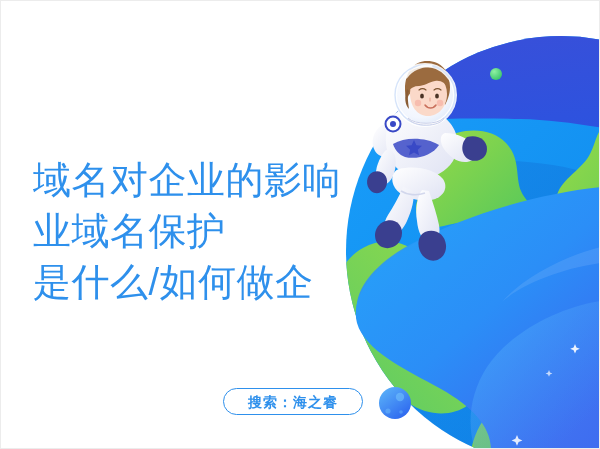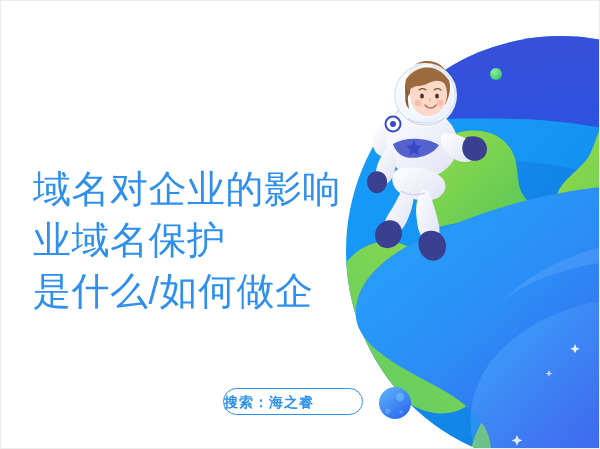--- a/index.html
+++ b/index.html
@@ -21,21 +21,21 @@
   }
   .art-layer {
     position: absolute;
     inset: 0;
     width: 600px;
     height: 449px;
   }
   .title-block {
     position: absolute;
     left: 32px;
-    top: 163px;
+    top: 154px;
     width: 350px;
     z-index: 5;
   }
   .title-line {
     font-size: 38px;
     line-height: 51px;
     letter-spacing: 0.5px;
     color: #2e90ec;
     font-weight: 300;
     white-space: nowrap;
@@ -43,20 +43,21 @@
   .search-pill {
     position: absolute;
     left: 222px;
     top: 387px;
     width: 140px;
     height: 27px;
     border: 1.6px solid #2e90ec;
     border-radius: 14px;
     display: flex;
     align-items: center;
+    justify-content: center;
     background: rgba(255,255,255,0.9);
     z-index: 6;
     box-sizing: border-box;
   }
   .search-pill-label {
     font-size: 14px;
     font-weight: bold;
     color: #2e90ec;
     letter-spacing: 1px;
     line-height: 1;

